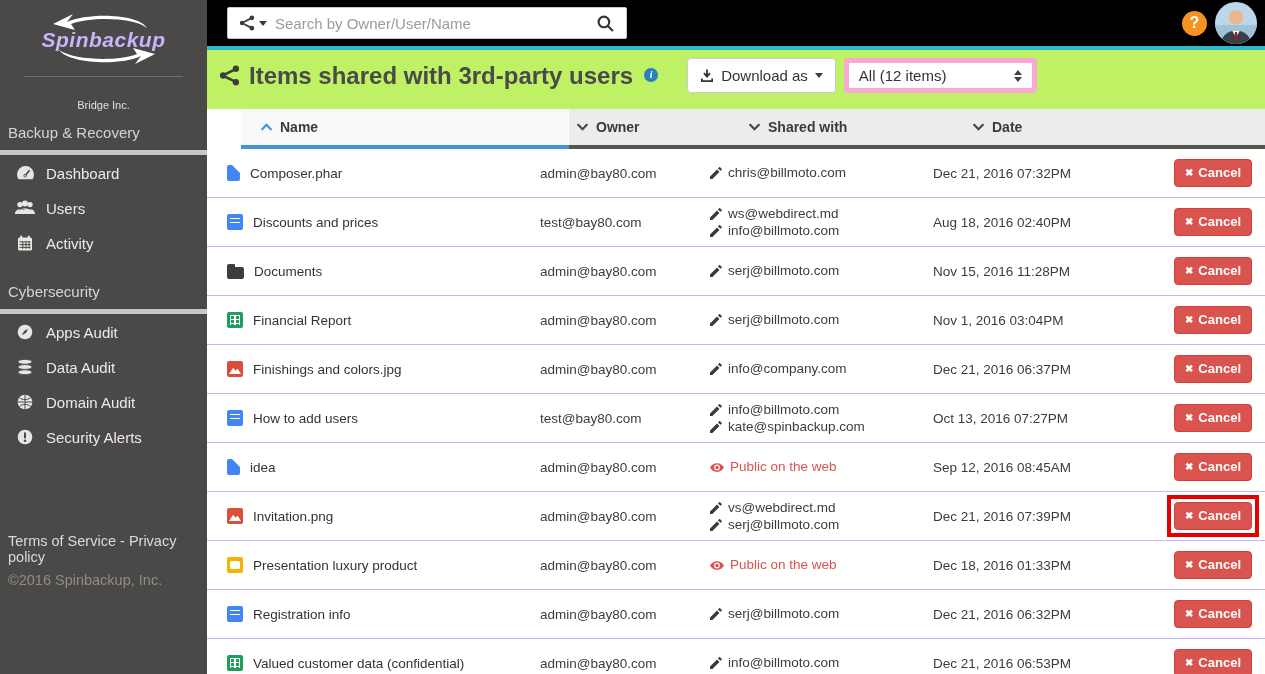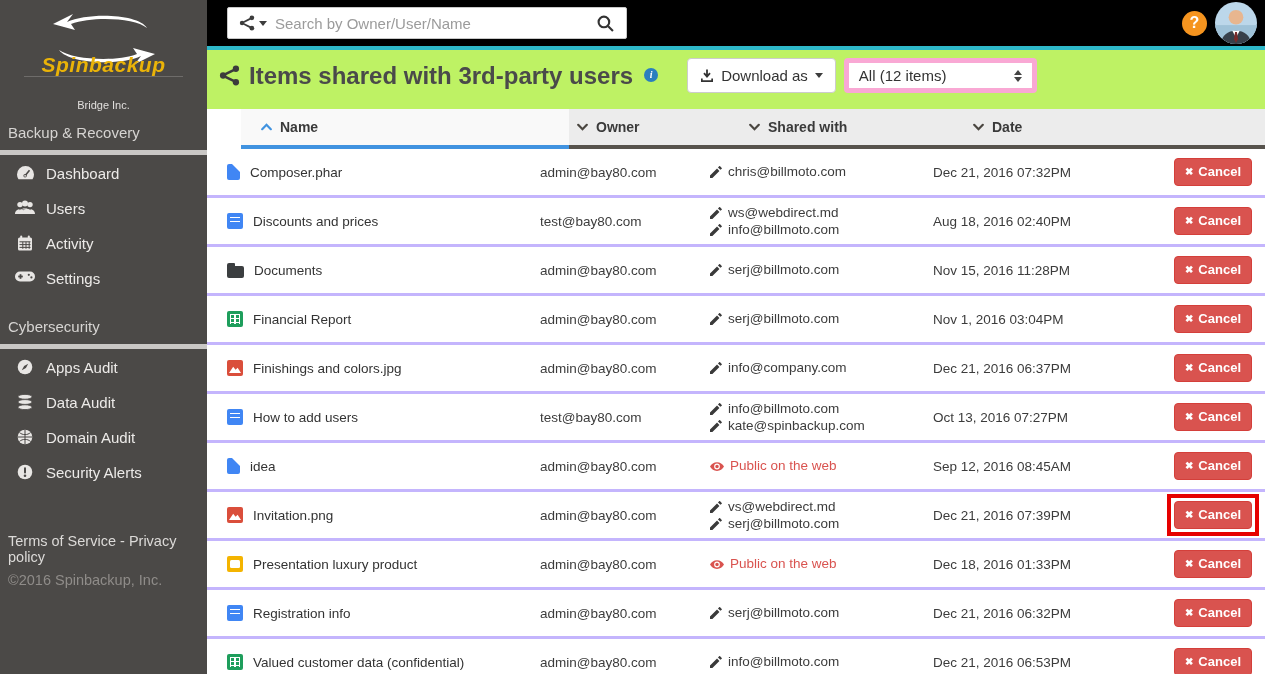--- a/index.html
+++ b/index.html
@@ -4,21 +4,21 @@
 <style>
   * { box-sizing: border-box; margin: 0; padding: 0; }
   html,body { width:1265px; height:674px; overflow:hidden; }
   body { font-family:"Liberation Sans", sans-serif; background:#fff; }
   .app { display:flex; width:1265px; height:674px; overflow:hidden; }
 
   
   .sidebar { position:relative; width:207px; flex:none; background:#4b4947; color:#e8e6e4; height:674px; }
   .logo-wrap { padding:10px 0 0; text-align:center; }
   .logo { position:relative; display:inline-block; width:150px; height:58px; }
-  .logo-text { position:absolute; left:0; right:0; top:18px; font-size:21px; font-weight:bold; font-style:italic; color:#eab308; letter-spacing:.5px;margin-top:25px; }
+  .logo-text { position:absolute; left:0; right:0; top:18px; font-size:21px; font-weight:bold; font-style:italic; color:#c4b5fd; letter-spacing:.5px; }
   .logo svg { position:absolute; left:0; top:0; }
   .logo-divider { height:1px; background:#6e6c6a; margin:4px 24px 0; }
   .org-name { text-align:center; color:#e0dedc; font-size:11px; margin-top:22px; }
   .section-label { color:#d6d4d2; font-size:15px; padding:13px 0 9px 8px; }
   .section-divider { height:5px; background:#c9c7c5; }
   .nav { padding-top:10px; }
   .nav-item { display:flex; height:35px; padding-left:14px; cursor:pointer; }
   .nav-icon { width:22px; display:flex; justify-content:center; margin-right:10px; color:#e8e6e4; }
   .nav-label { font-size:15px; color:#eceae8; }
   .side-footer { position:absolute; left:8px; top:533px; }
@@ -63,21 +63,21 @@
   .pgsize .caretcell b { width:0;height:0;border-left:4px solid transparent;border-right:4px solid transparent;border-top:5px solid #555; }
 
   
   .grid { display:grid; grid-template-columns:328px 172px 224px 240px 1fr; }
   .thead { flex:none;padding-left:34px; }
   .th { height:40px; display:flex; align-items:center; font-size:14px; font-weight:bold; color:#3a3a3a; gap:8px; background:#ececec; border-bottom:4px solid #57534d; cursor:pointer; }
   .th-name { background:#f9f9f9; border-bottom-color:#4193e0; padding-left:20px; }
   .th-owner, .th-shared, .th-date { padding-left:8px; }
   .th-cancel { cursor:default; }
   .tbody { flex:1; overflow:hidden; }
-  .tr { height:49px; border-bottom:3px solid #c4b5fd; background:#fff; }
+  .tr { height:49px; border-bottom:1px solid #c4b5fd; background:#fff; }
   .td { display:flex; align-items:center; font-size:13.5px; color:#3c3c3c; }
   .td-name { gap:10px; padding-left:20px; color:#333; }
   .td-owner { padding-left:5px; }
   .td-shared { flex-direction:column; align-items:flex-start; justify-content:center; padding-left:3px; gap:1px; }
   .td-date { padding-left:2px; }
   .td-cancel { justify-content:flex-end; padding-right:13px; }
   .recipient, .public { display:flex; align-items:center; gap:6px; line-height:16px; }
   .public { color:#d9534f; }
   .btn-cancel { display:flex; align-items:center; gap:5px; background:#d9534f; border:1px solid #d43f3a; color:#fff; font-size:13px; font-weight:bold; padding:5px 10px 6px; border-radius:4px; cursor:pointer; font-family:"Liberation Sans",sans-serif; }
   .btn-cancel .x { font-size:10px; }
@@ -150,32 +150,20 @@
         <span class="nav-icon">
           <svg width="16" height="16" viewBox="0 0 16 16" fill="currentColor">
               <rect x="1" y="2.5" width="14" height="13" rx="1.5"></rect>
               <rect x="3.2" y="0.5" width="2" height="3.4" rx="1"></rect>
               <rect x="10.8" y="0.5" width="2" height="3.4" rx="1"></rect>
               <path d="M2.5 6.8h11M2.5 9.6h11M2.5 12.4h11M5.8 6.8v7M9 6.8v7M12.2 6.8v7" stroke="#4b4947" stroke-width="1"></path>
             </svg>
         </span>
         <span class="nav-label">Activity</span>
       </div>
-      <div class="nav-item">
-        <span class="nav-icon">
-          <svg width="20" height="13" viewBox="0 0 20 13" fill="currentColor">
-              <rect x="0" y="1.5" width="20" height="10" rx="5"></rect>
-              <rect x="3.2" y="5.6" width="4.6" height="1.8" fill="#4b4947"></rect>
-              <rect x="4.6" y="4.2" width="1.8" height="4.6" fill="#4b4947"></rect>
-              <circle cx="13.8" cy="4.8" r="1.1" fill="#4b4947"></circle>
-              <circle cx="16.4" cy="7.4" r="1.1" fill="#4b4947"></circle>
-            </svg>
-        </span>
-        <span class="nav-label">Settings</span>
-      </div>
     </nav>
 
     <div class="section-label">Cybersecurity</div>
     <div class="section-divider"></div>
     <nav class="nav">
       <div class="nav-item">
         <span class="nav-icon">
           <svg width="16" height="16" viewBox="0 0 16 16" fill="currentColor">
               <circle cx="8" cy="8" r="7.3"></circle>
               <path d="M11.2 4.8 8.9 8.9 4.8 11.2l2.3-4.1z" fill="#4b4947"></path>

